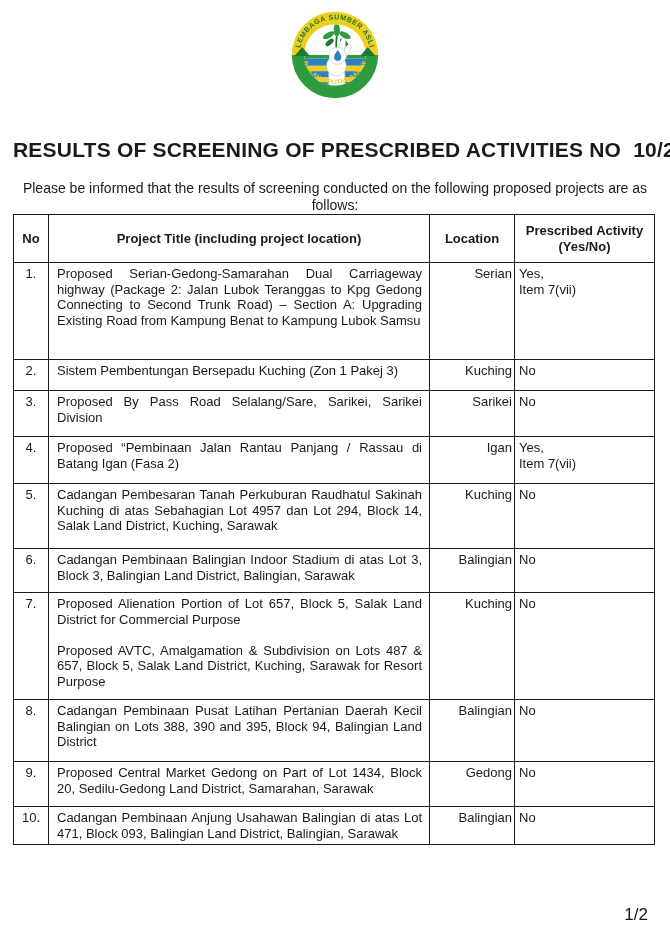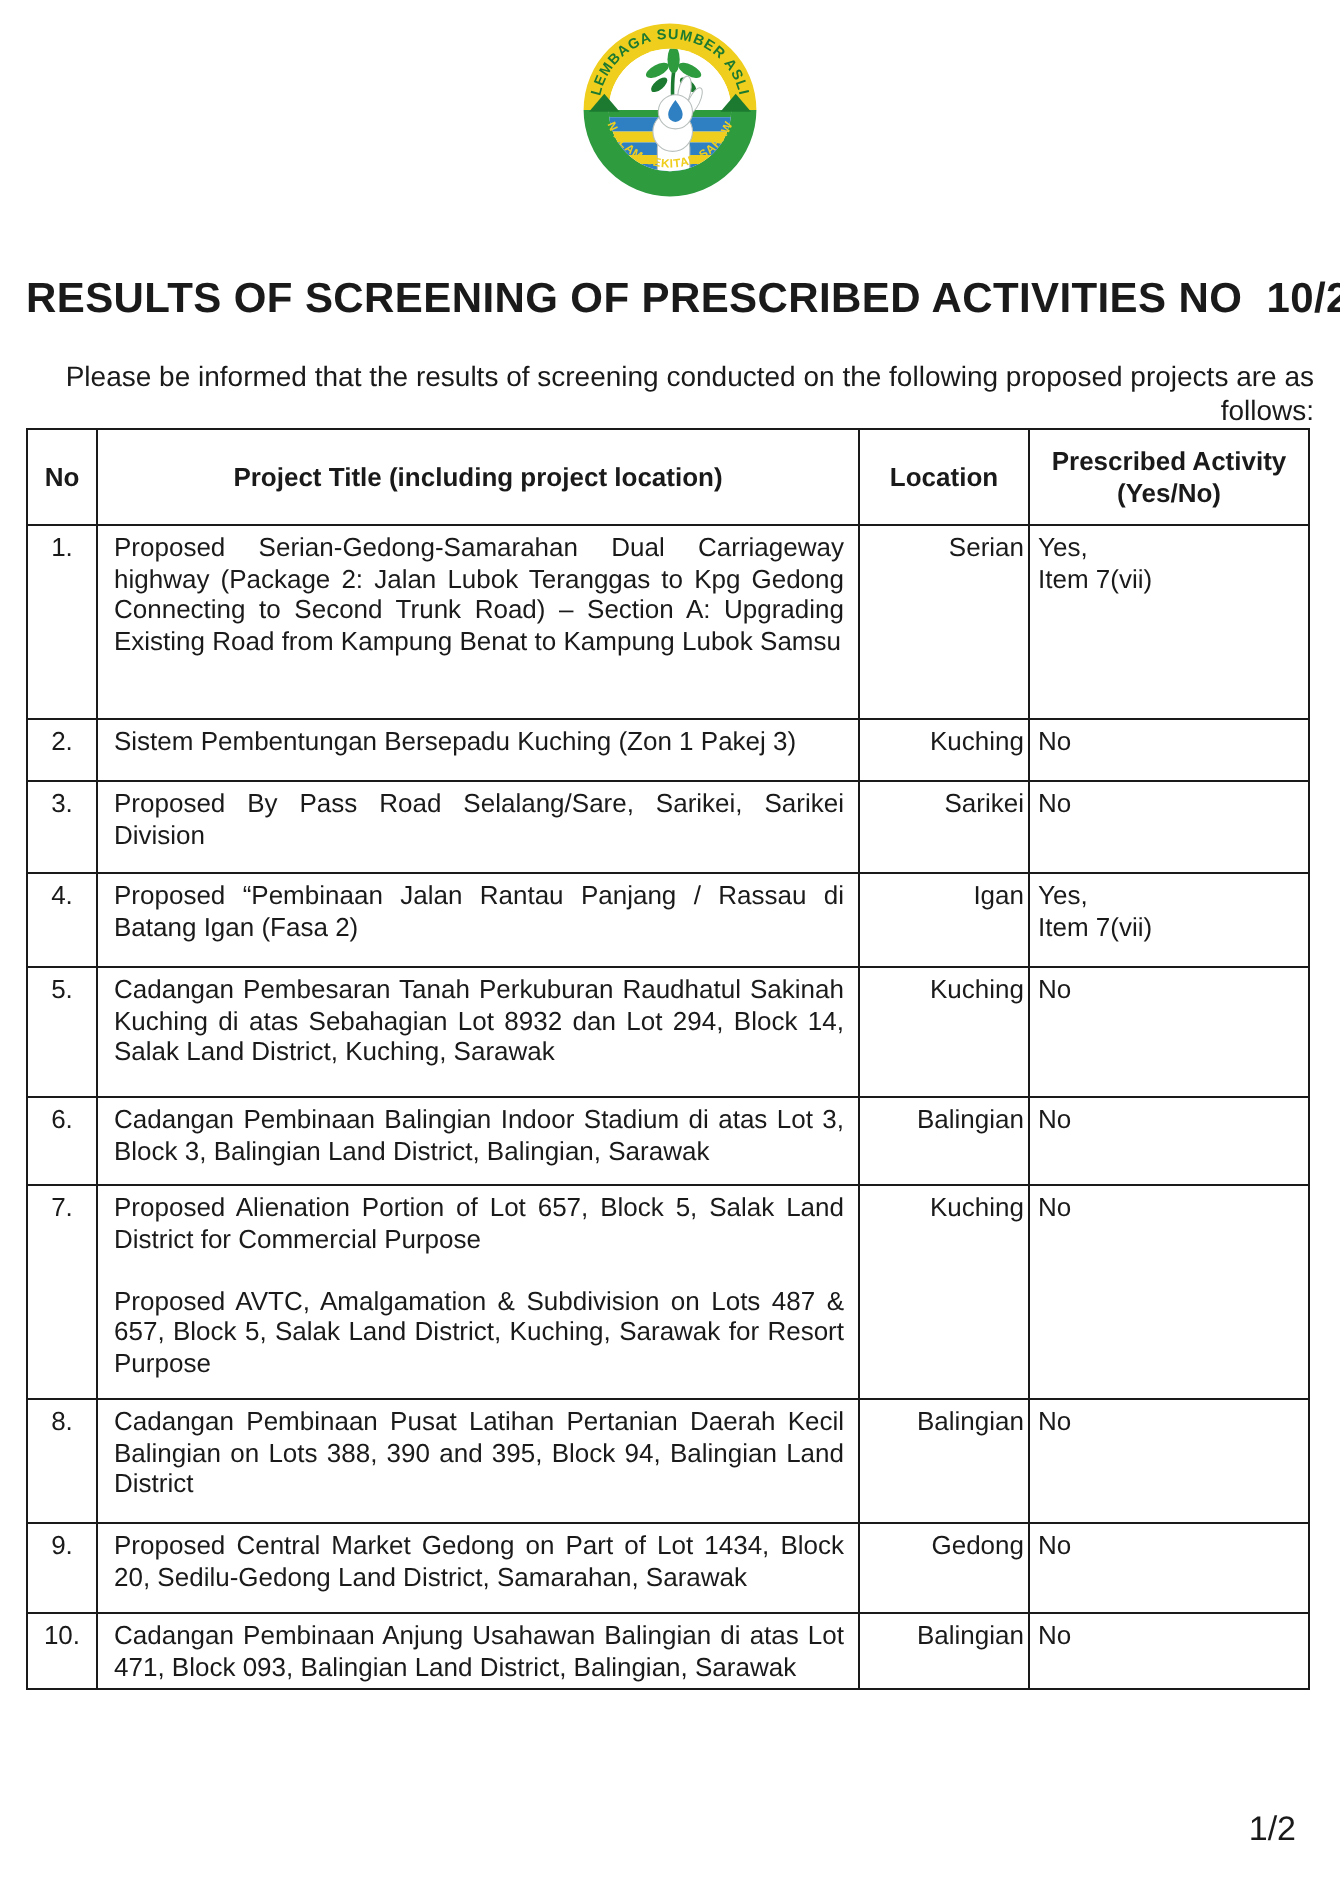--- a/index.html
+++ b/index.html
@@ -28,21 +28,21 @@
     text-align: center;
     font-size: 21px;
     font-weight: bold;
     letter-spacing: 0.2px;
     white-space: pre;
   }
   .intro {
     margin: 18px 0 0 0;
     font-size: 14px;
     line-height: 17px;
-    text-align: right;
+    text-align: center;
   }
   table.results {
     margin-top: 0;
     border-collapse: collapse;
     table-layout: fixed;
     width: 641px;
   }
   table.results th, table.results td {
     border: 1.5px solid #1a1a1a;
     font-size: 13px;
@@ -208,21 +208,21 @@
       </tr>
       <tr>
         <td class="td-no">4.</td>
         <td class="td-title">Proposed “Pembinaan Jalan Rantau Panjang / Rassau di Batang Igan (Fasa 2)</td>
         <td class="td-loc">Igan</td>
         <td class="td-act">Yes,
 Item 7(vii)</td>
       </tr>
       <tr>
         <td class="td-no">5.</td>
-        <td class="td-title">Cadangan Pembesaran Tanah Perkuburan Raudhatul Sakinah Kuching di atas Sebahagian Lot 8932 dan Lot 294, Block 14, Salak Land District, Kuching, Sarawak</td>
+        <td class="td-title">Cadangan Pembesaran Tanah Perkuburan Raudhatul Sakinah Kuching di atas Sebahagian Lot 4957 dan Lot 294, Block 14, Salak Land District, Kuching, Sarawak</td>
         <td class="td-loc">Kuching</td>
         <td class="td-act">No</td>
       </tr>
       <tr>
         <td class="td-no">6.</td>
         <td class="td-title">Cadangan Pembinaan Balingian Indoor Stadium di atas Lot 3, Block 3, Balingian Land District, Balingian, Sarawak</td>
         <td class="td-loc">Balingian</td>
         <td class="td-act">No</td>
       </tr>
       <tr>

